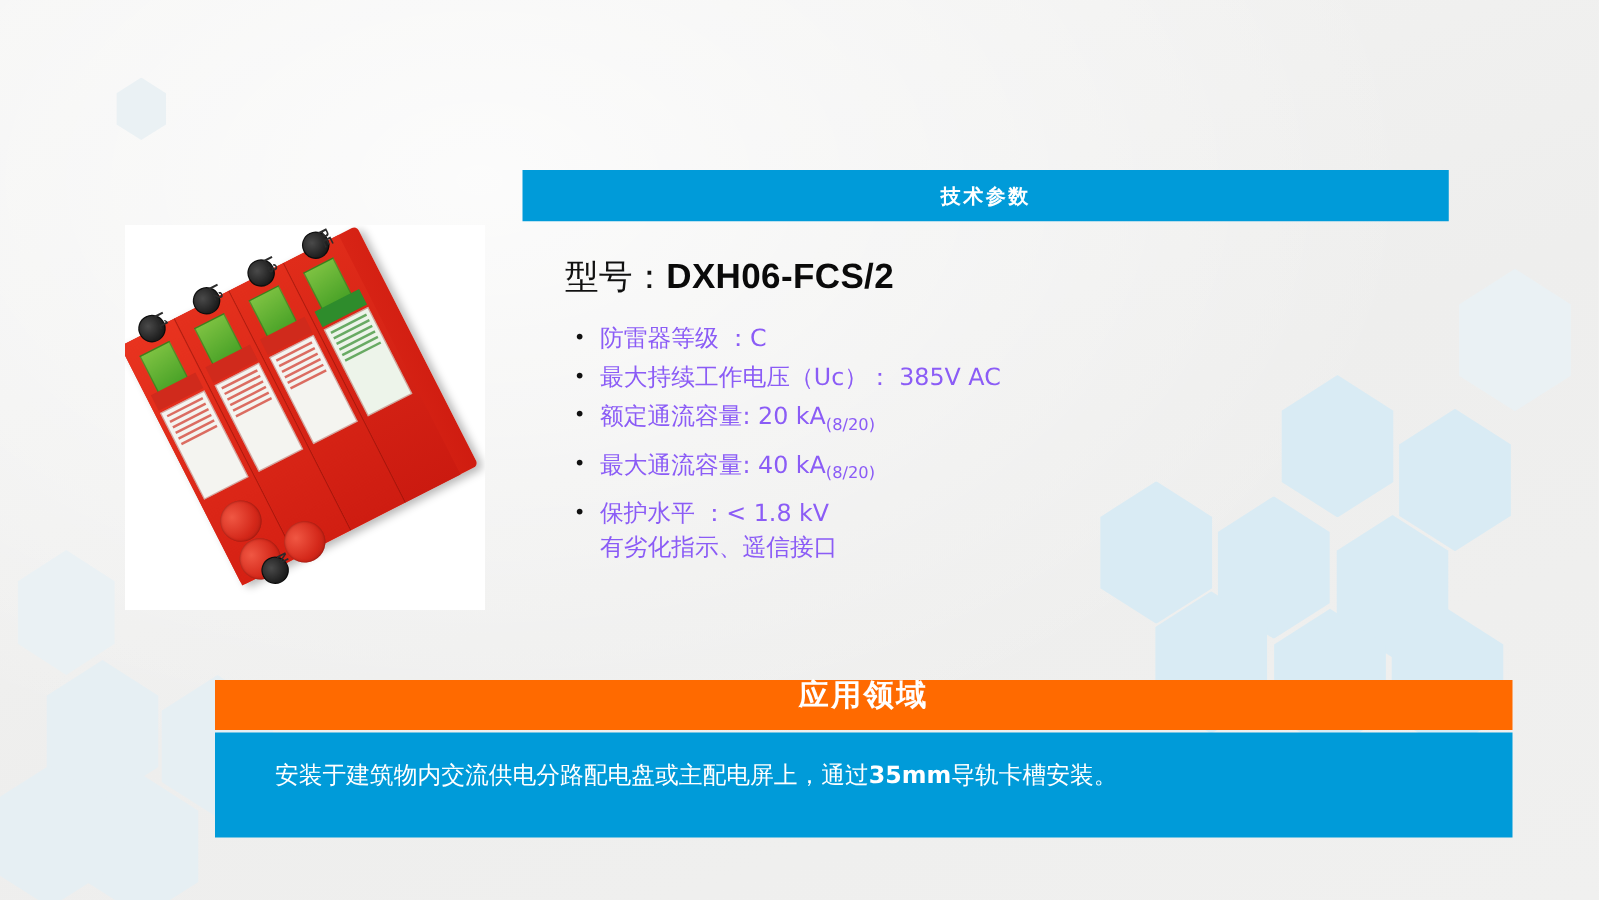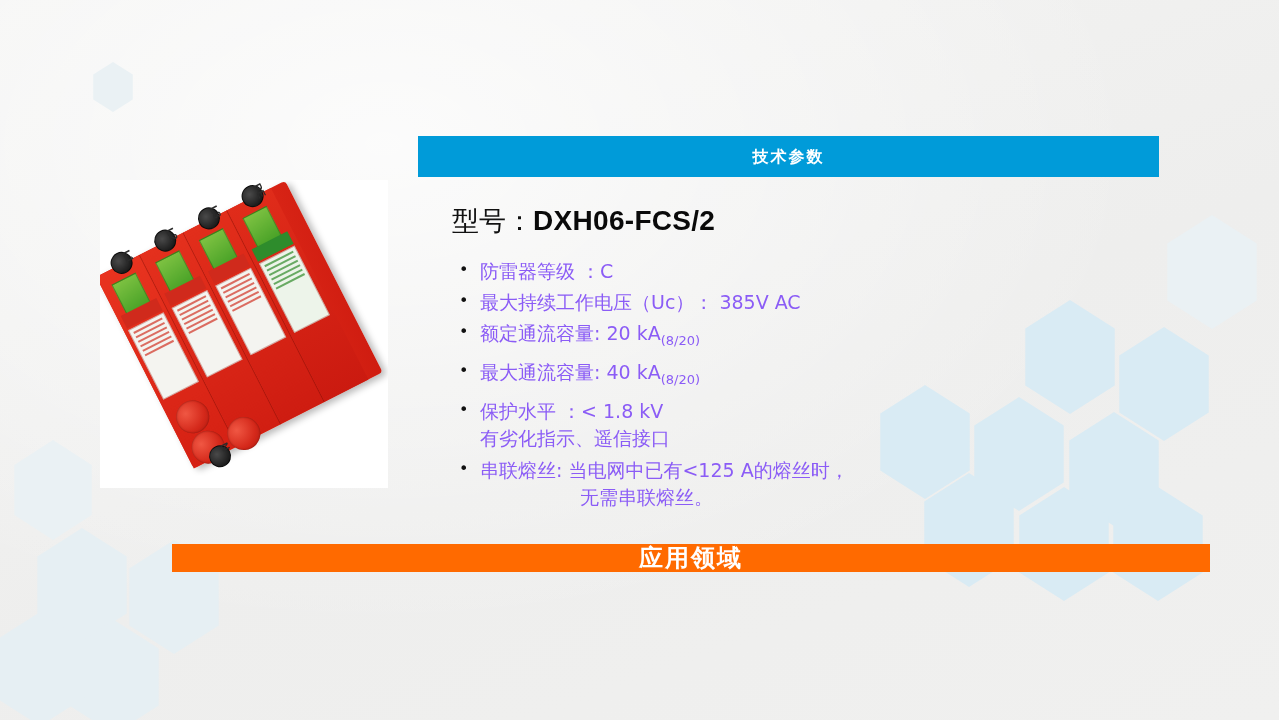--- a/index.html
+++ b/index.html
@@ -319,24 +319,24 @@
     white-space: nowrap;
   }
   .spec-cont.indent { padding-left: 100px; }
 
   
   .app-header {
     position: absolute;
     left: 172px;
     top: 544px;
     width: 1038px;
-    height: 28px;
+    height: 40px;
     background: #ff6a00;
     display: flex;
-    align-items: center;
+    align-items: flex-start;
     justify-content: center;
   }
   .app-header-text {
     color: #ffffff;
     font-family: "DejaVu Sans", "Liberation Sans", sans-serif;
     font-size: 24px;
     font-weight: bold;
     letter-spacing: 2px;
     line-height: 1;
   }
@@ -478,24 +478,25 @@
     <li class="spec-item">
       <span>额定通流容量: 20 kA</span><span class="spec-sub">(8/20)</span>
     </li>
     <li class="spec-item">
       <span>最大通流容量: 40 kA</span><span class="spec-sub">(8/20)</span>
     </li>
     <li class="spec-item">
       <span>保护水平 ：&lt; 1.8 kV</span>
       <span class="spec-cont">有劣化指示、遥信接口</span>
     </li>
-    <li class="spec-item">
-      <span>串联熔丝:    当电网中已有&lt;125 A的熔丝时，</span>
-      <span class="spec-cont indent">无需串联熔丝。</span>
-    </li>
   </ul>
 
   <div class="app-header">
     <span class="app-header-text">应用领域</span>
   </div>
 
+  <div class="app-body">
+    <div class="app-body-text">
+      <span>安装于建筑物内交流供电分路配电盘或主配电屏上，通过</span><b>35mm</b><span>导轨卡槽安装。</span>
+    </div>
+  </div>
 
 </div>
 
 </body></html>

